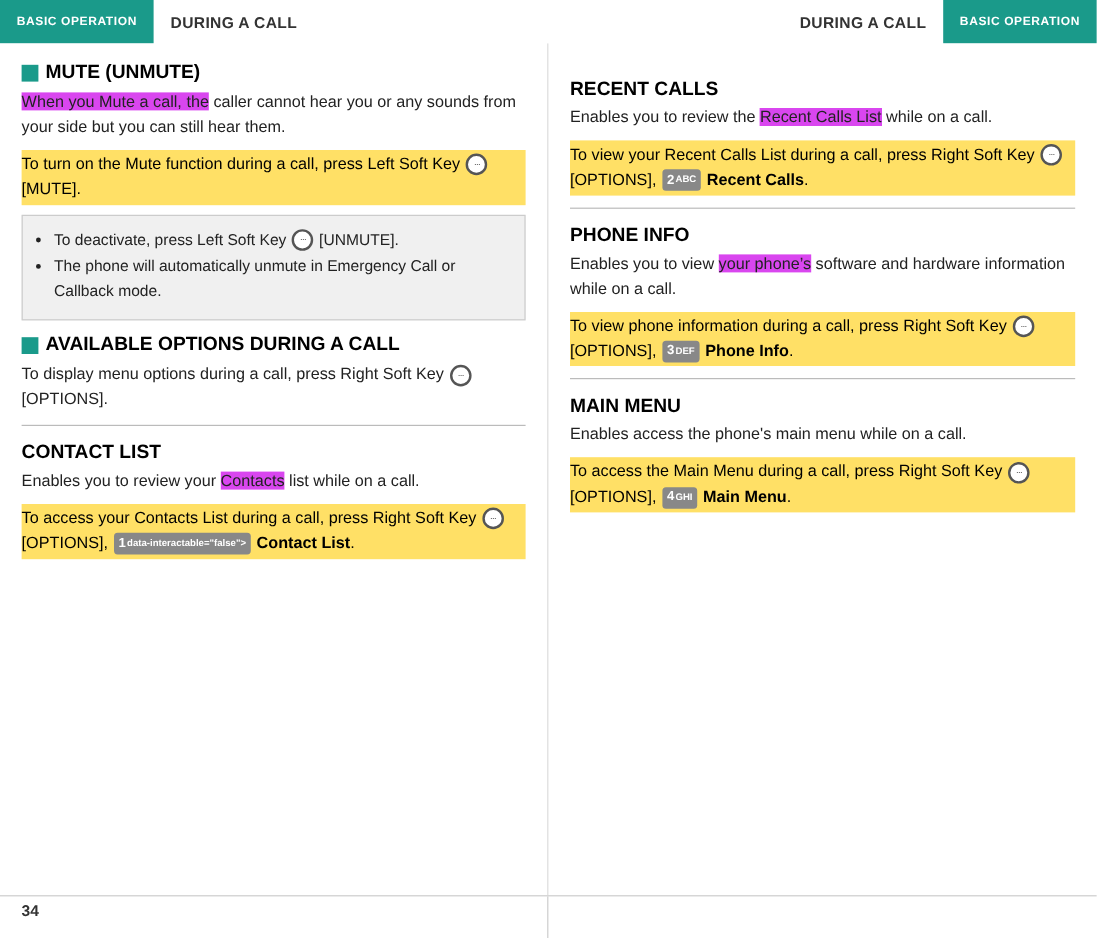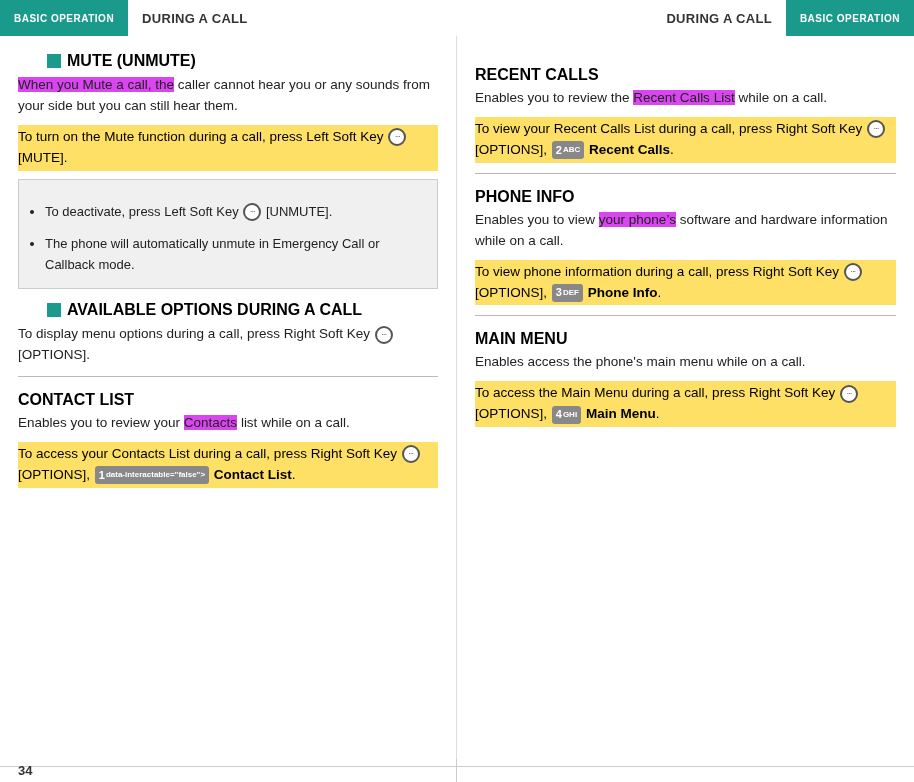--- a/index.html
+++ b/index.html
@@ -78,21 +78,20 @@
 
     
     .section-heading {
       font-size: 16px;
       font-weight: bold;
       color: #000;
       margin-bottom: 5px;
       display: flex;
       align-items: center;
       gap: 6px;
-      margin-left: 29px;
     }
     .section-heading .square-icon {
       display: inline-block;
       width: 14px;
       height: 14px;
       background: #000;
       vertical-align: middle;
       flex-shrink: 0;
     }
     .section-heading .teal-square {
@@ -135,21 +134,20 @@
       border: 1px solid #ccc;
       padding: 10px 14px 10px 26px;
       margin: 6px 0 12px 0;
       font-size: 13px;
       line-height: 1.6;
       color: #222;
       list-style-type: disc;
     }
     .bullet-list li {
       margin-bottom: 2px;
-      margin-top: 12px;
     }
 
     
     .key-circle {
       display: inline-block;
       width: 18px;
       height: 18px;
       border-radius: 50%;
       border: 2px solid #555;
       background: #fff;
@@ -185,23 +183,22 @@
       margin: 0 1px;
     }
     .key-badge sub {
       font-size: 8px;
       margin-left: 1px;
     }
 
     
     .footer {
       display: flex;
-      height: 16px;
+      height: 36px;
       border-top: 1px solid #ccc;
-      align-items: flex-end;
     }
     .footer-left {
       width: 457px;
       padding: 4px 18px;
       font-size: 13px;
       font-weight: bold;
       color: #333;
       border-right: 1px solid #ccc;
     }
     .footer-right {

